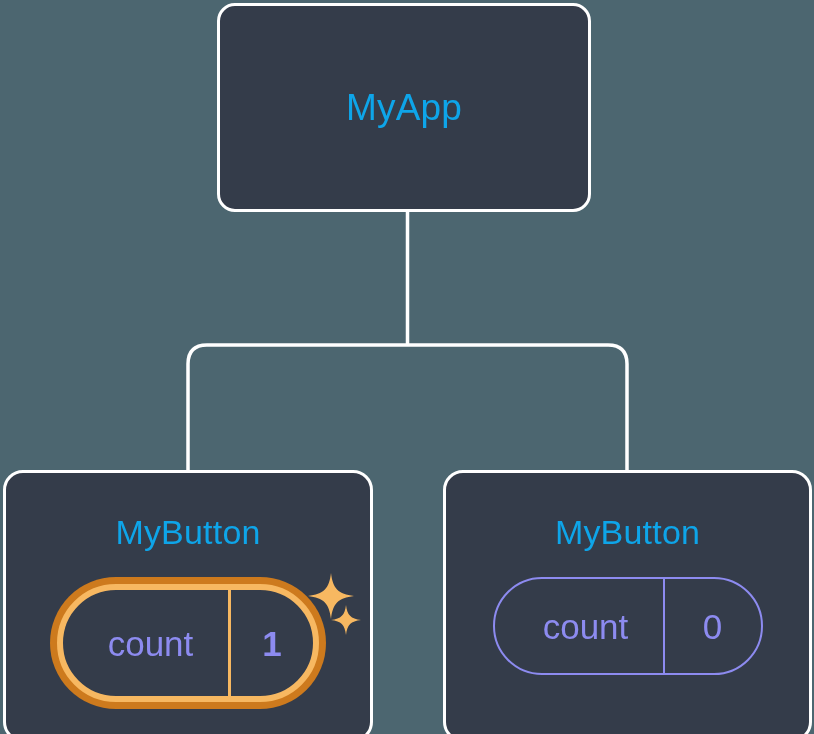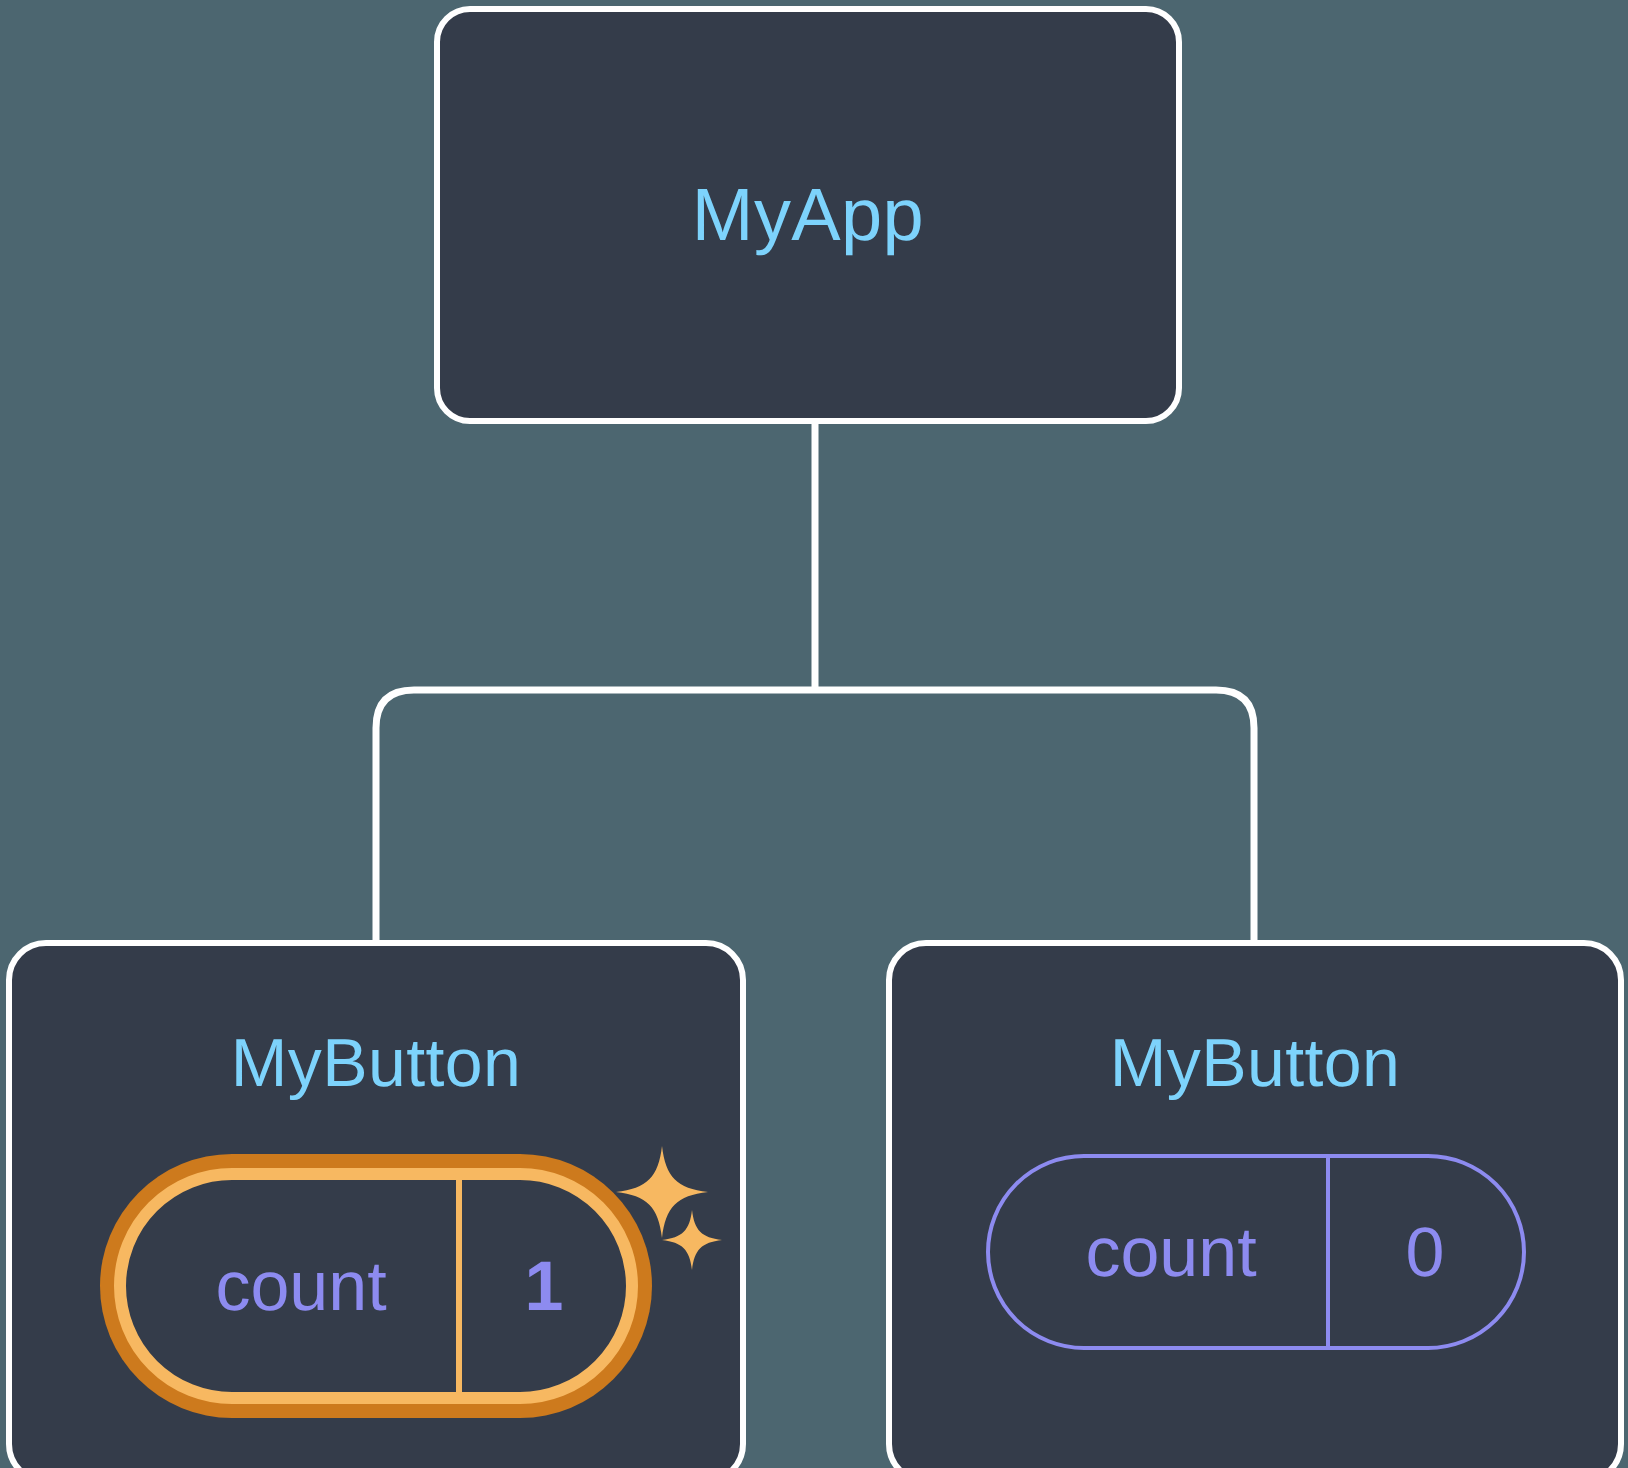--- a/index.html
+++ b/index.html
@@ -63,21 +63,21 @@
     width: 370px;
   }
 
   .node-child-right {
     left: 443px;
     top: 470px;
     width: 369px;
   }
 
   .node-title {
-    color: #7dd3fc;
+    color: #0ea5e9;
     font-size: 34px;
     font-weight: 300;
     letter-spacing: 0.2px;
     line-height: 1;
     white-space: nowrap;
   }
 
   .node-root .node-title {
     font-size: 37px;
   }

